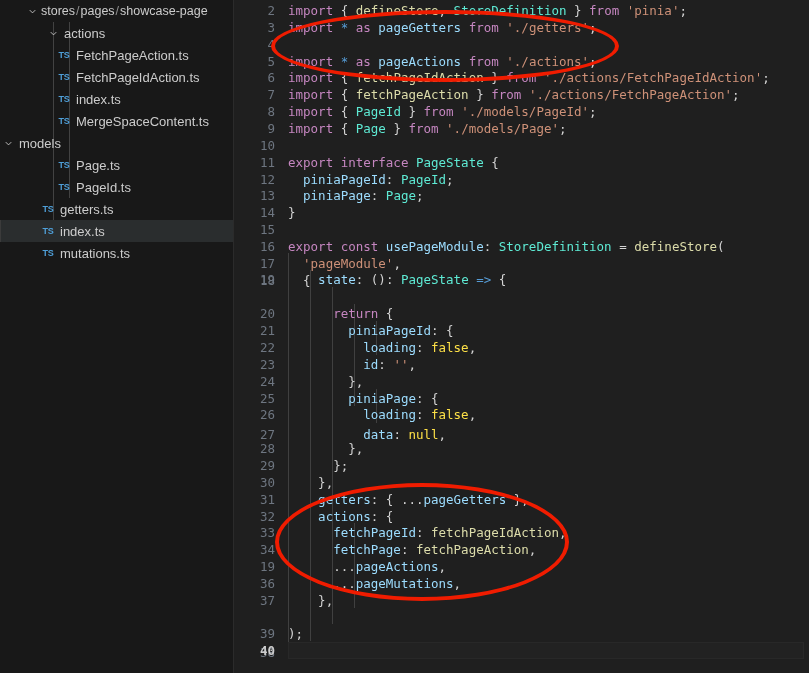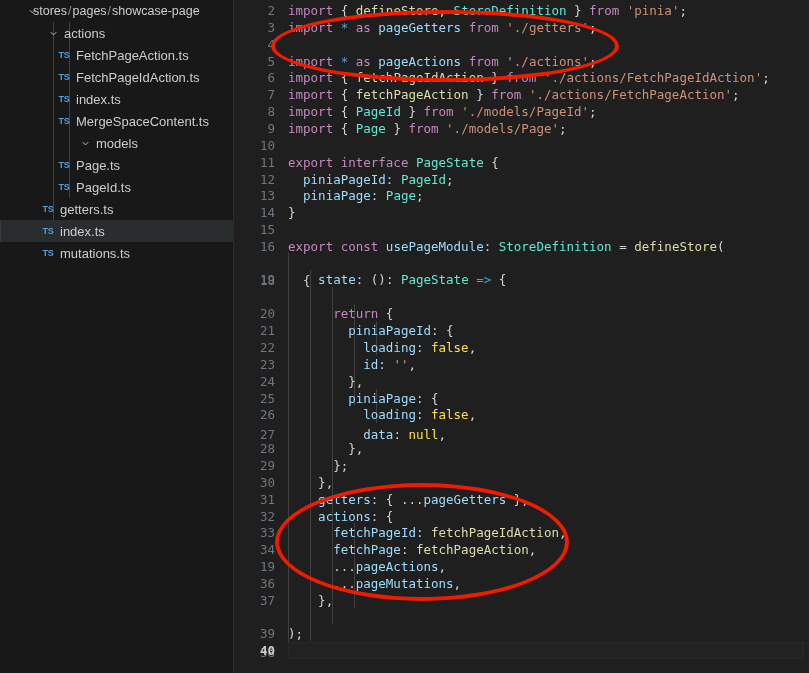--- a/index.html
+++ b/index.html
@@ -169,21 +169,21 @@
 
   <div id="sidebar">
     <div class="guide" style="left:53px; top:22px; height:176px;"></div>
     <div class="guide" style="left:53px; top:198px; height:22px;"></div>
     <div class="guide" style="left:53px; top:220px; height:22px;"></div>
     <div class="guide" style="left:69px; top:22px; height:110px;"></div>
     <div class="guide" style="left:69px; top:132px; height:66px;"></div>
 
     <div class="tree">
 
-      <div class="row" style="padding-left:16px;">
+      <div class="row" style="padding-left:24px;">
         <span class="twisty" style="position:absolute;left:24px;">
           <svg width="11" height="11" viewBox="0 0 16 16">
               <path d="M4 6 L8 10 L12 6" fill="none" stroke="currentColor" stroke-width="1.3"></path>
             </svg>
         </span>
         <span class="lbl root" style="margin-left:17px;"><span>stores</span><span class="sep">/</span><span>pages</span><span class="sep">/</span><span>showcase-page</span></span>
       </div>
 
       <div class="row" style="padding-left:45px;">
         <span class="twisty">
@@ -207,21 +207,21 @@
       <div class="row" style="padding-left:56px;">
         <span class="ts-badge">TS</span>
         <span class="lbl">index.ts</span>
       </div>
 
       <div class="row" style="padding-left:56px;">
         <span class="ts-badge">TS</span>
         <span class="lbl">MergeSpaceContent.ts</span>
       </div>
 
-      <div class="row" style="padding-left:45px;margin-left:32px;">
+      <div class="row" style="">
         <span class="twisty">
           <svg width="11" height="11" viewBox="0 0 16 16">
               <path d="M4 6 L8 10 L12 6" fill="none" stroke="currentColor" stroke-width="1.3"></path>
             </svg>
         </span>
         <span class="lbl" style="margin-left:3px;">models</span>
       </div>
 
       <div class="row" style="padding-left:56px;">
         <span class="ts-badge">TS</span>
@@ -271,20 +271,21 @@
         <div class="cl" style="top: 86.25px;"><span class="ln">7</span><span class="src"><span class="kw">import</span> <span class="pun">{</span> <span class="fn">fetchPageAction</span> <span class="pun">}</span> <span class="kw">from</span> <span class="str">'./actions/FetchPageAction'</span><span class="pun">;</span></span></div>
         <div class="cl" style="top: 103.1px;"><span class="ln">8</span><span class="src"><span class="kw">import</span> <span class="pun">{</span> <span class="typ">PageId</span> <span class="pun">}</span> <span class="kw">from</span> <span class="str">'./models/PageId'</span><span class="pun">;</span></span></div>
         <div class="cl" style="top: 119.95px;"><span class="ln">9</span><span class="src"><span class="kw">import</span> <span class="pun">{</span> <span class="typ">Page</span> <span class="pun">}</span> <span class="kw">from</span> <span class="str">'./models/Page'</span><span class="pun">;</span></span></div>
         <div class="cl" style="top: 136.8px;"><span class="ln">10</span><span class="src"></span></div>
         <div class="cl" style="top: 153.65px;"><span class="ln">11</span><span class="src"><span class="kw">export</span> <span class="kw">interface</span> <span class="typ">PageState</span> <span class="pun">{</span></span></div>
         <div class="cl" style="top: 170.5px;"><span class="ln">12</span><span class="src">  <span class="var">piniaPageId</span><span class="pun">:</span> <span class="typ">PageId</span><span class="pun">;</span></span></div>
         <div class="cl" style="top: 187.35px;"><span class="ln">13</span><span class="src">  <span class="var">piniaPage</span><span class="pun">:</span> <span class="typ">Page</span><span class="pun">;</span></span></div>
         <div class="cl" style="top: 204.2px;"><span class="ln">14</span><span class="src"><span class="pun">}</span></span></div>
         <div class="cl" style="top: 221.05px;"><span class="ln">15</span><span class="src"></span></div>
         <div class="cl" style="top: 237.9px;"><span class="ln">16</span><span class="src"><span class="kw">export</span> <span class="kw">const</span> <span class="var">usePageModule</span><span class="pun">:</span> <span class="typ">StoreDefinition</span> <span class="pun">=</span> <span class="fn">defineStore</span><span class="pun">(</span></span></div>
+        <div class="cl" style="top: 254.75px;"><span class="ln">17</span><span class="src">  <span class="str">'pageModule'</span><span class="pun">,</span></span></div>
         <div class="cl" style="top: 271.6px;"><span class="ln">18</span><span class="src">  <span class="pun">{</span></span></div>
         <div class="cl" style="top: 271px;"><span class="ln">19</span><span class="src">    <span class="var">state</span><span class="pun">:</span> <span class="pun">(</span><span class="pun">)</span><span class="pun">:</span> <span class="typ">PageState</span> <span class="op">=&gt;</span> <span class="pun">{</span></span></div>
         <div class="cl" style="top: 305.3px;"><span class="ln">20</span><span class="src">      <span class="kw">return</span> <span class="pun">{</span></span></div>
         <div class="cl" style="top: 322.15px;"><span class="ln">21</span><span class="src">        <span class="var">piniaPageId</span><span class="pun">:</span> <span class="pun">{</span></span></div>
         <div class="cl" style="top: 339px;"><span class="ln">22</span><span class="src">          <span class="var">loading</span><span class="pun">:</span> <span class="num">false</span><span class="pun">,</span></span></div>
         <div class="cl" style="top: 355.85px;"><span class="ln">23</span><span class="src">          <span class="var">id</span><span class="pun">:</span> <span class="str">''</span><span class="pun">,</span></span></div>
         <div class="cl" style="top: 372.7px;"><span class="ln">24</span><span class="src">        <span class="pun">}</span><span class="pun">,</span></span></div>
         <div class="cl" style="top: 389.55px;"><span class="ln">25</span><span class="src">        <span class="var">piniaPage</span><span class="pun">:</span> <span class="pun">{</span></span></div>
         <div class="cl" style="top: 406.4px;"><span class="ln">26</span><span class="src">          <span class="var">loading</span><span class="pun">:</span> <span class="num">false</span><span class="pun">,</span></span></div>
         <div class="cl" style="top: 426px;"><span class="ln">27</span><span class="src">          <span class="var">data</span><span class="pun">:</span> <span class="num">null</span><span class="pun">,</span></span></div>

